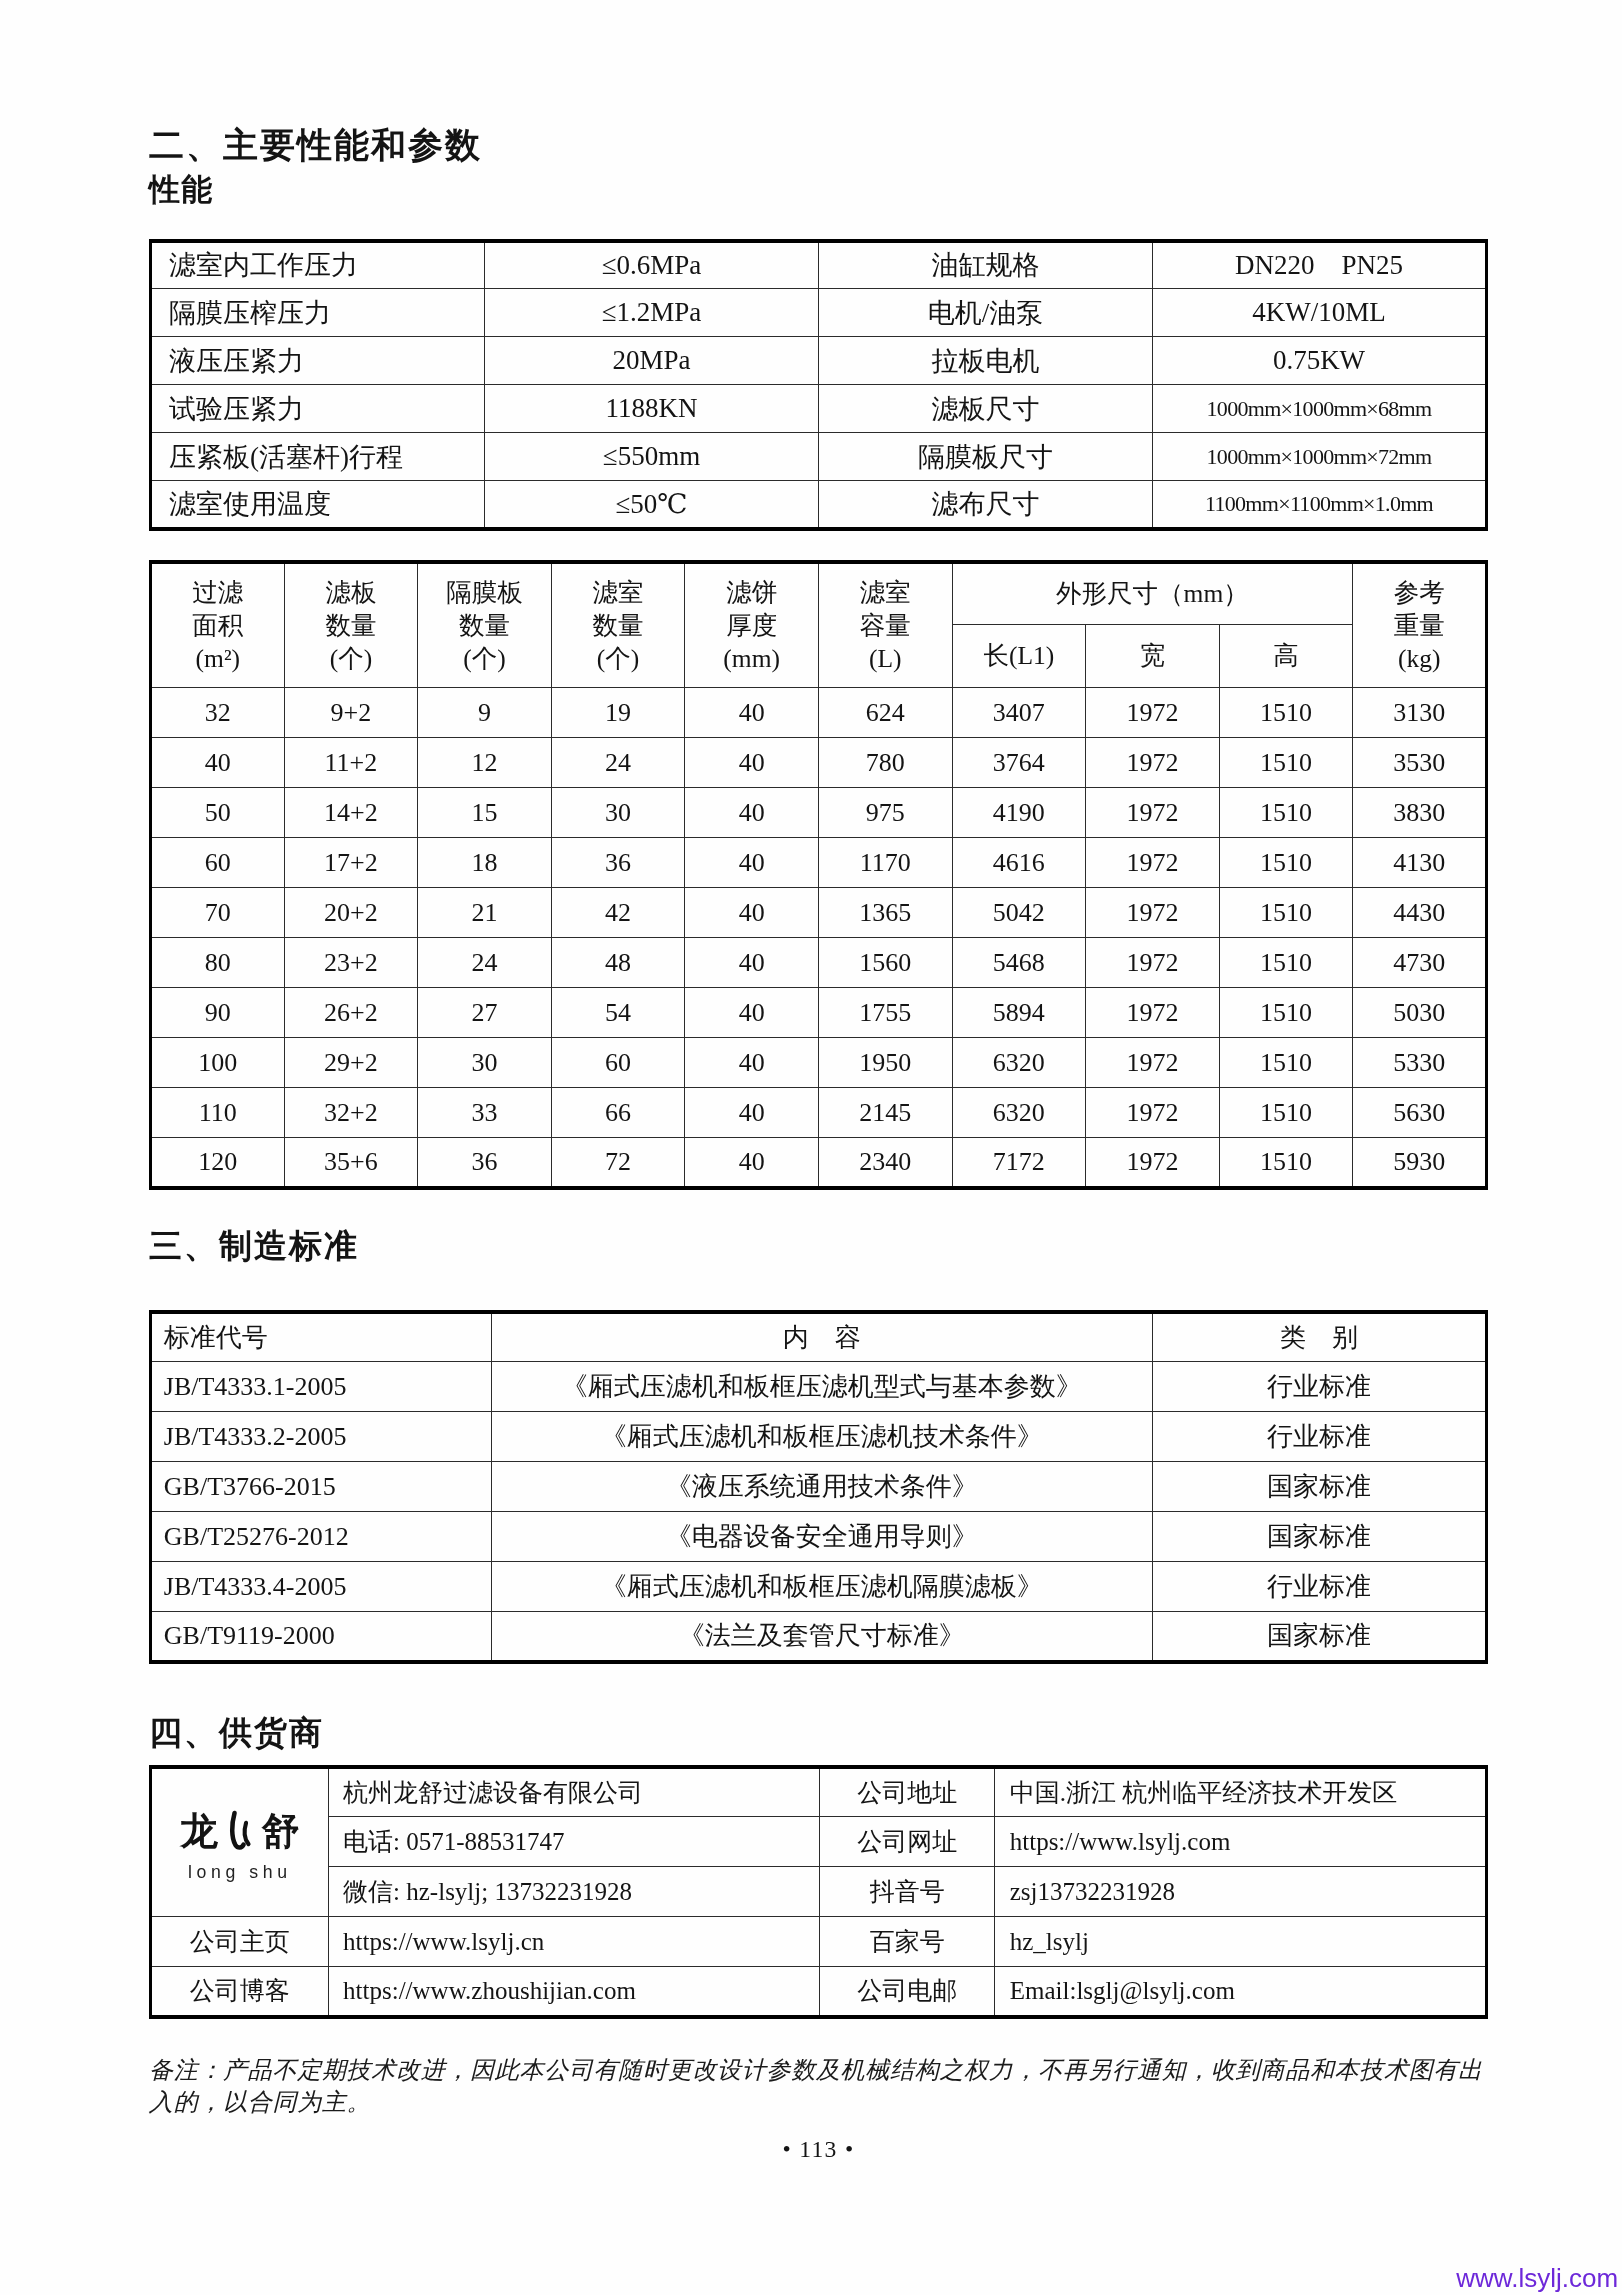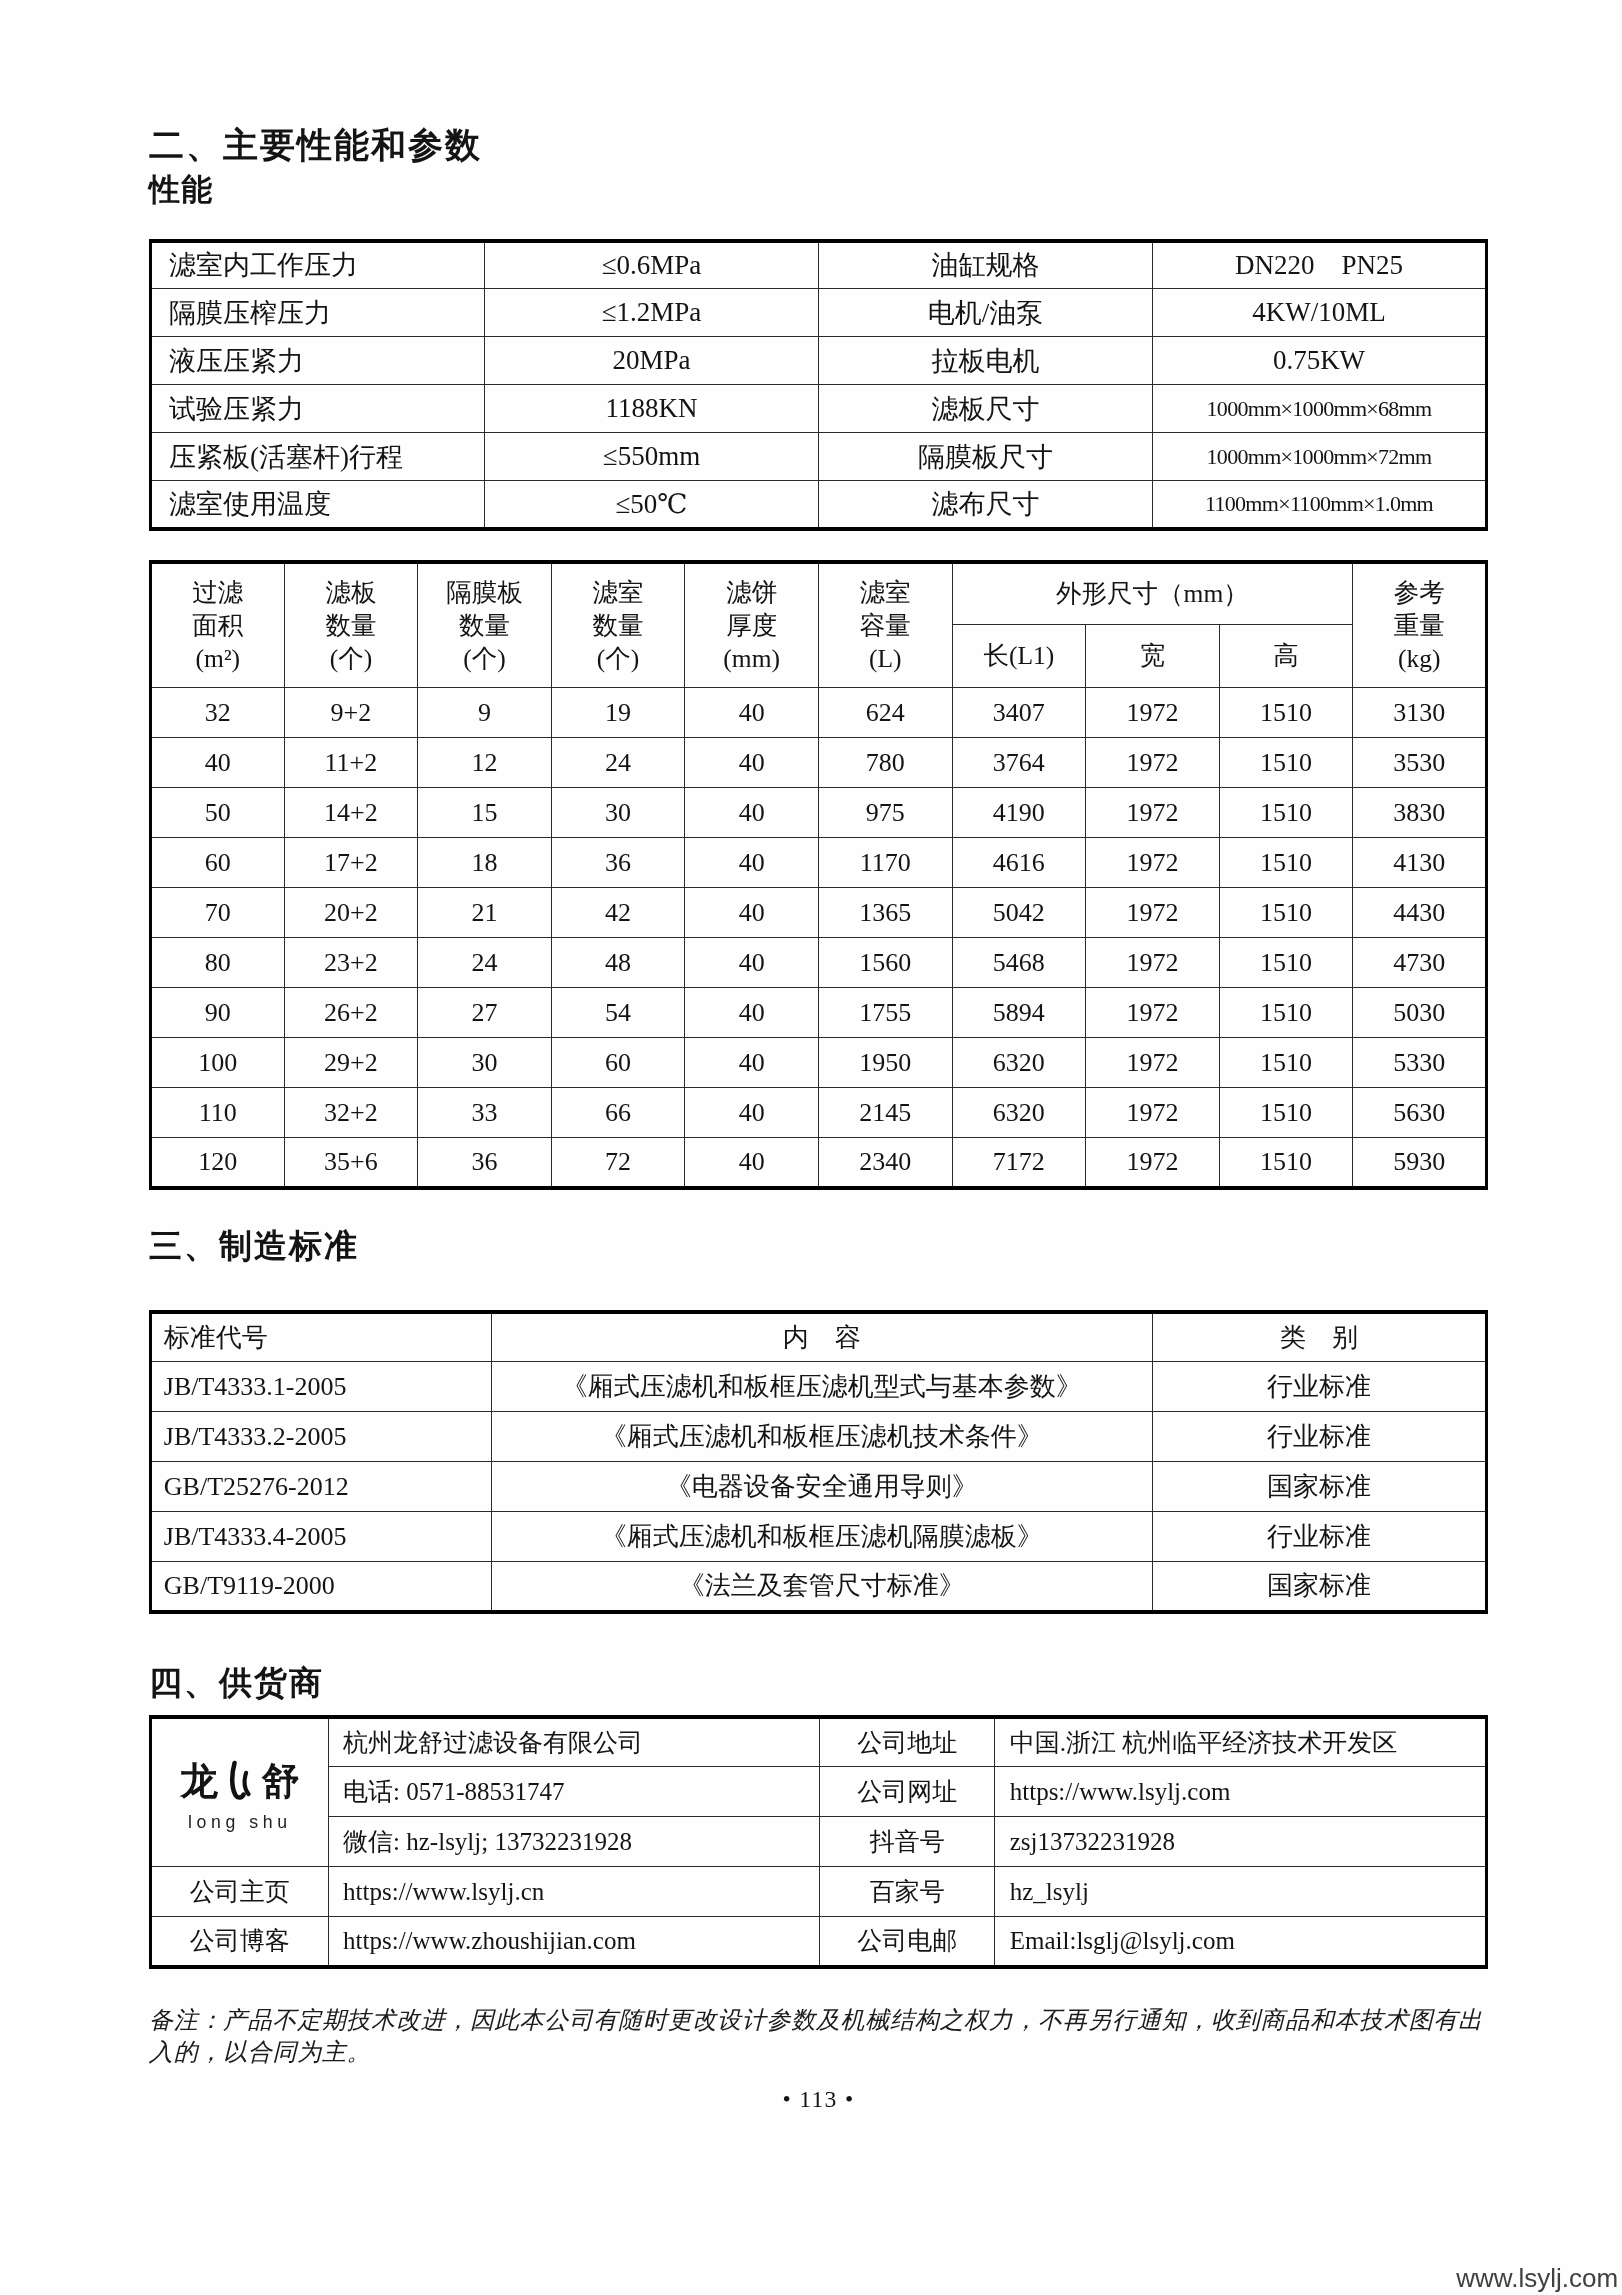--- a/index.html
+++ b/index.html
@@ -55,21 +55,21 @@
   .supp td.l { text-align:left; padding-left:14.4px; }
 
   .logo-cn { display:flex; align-items:center; justify-content:center; font-size:38px; font-weight:700; line-height:1; }
   .logo-mark { width:41px; height:58px; margin:0 1.3px; }
   .logo-en { font-family:"Liberation Sans","DejaVu Sans",sans-serif; font-size:17.7px; letter-spacing:4.6px; margin-top:2.6px; color:#222; }
 
   .footnote { margin-top:35px; font-size:24px; font-style:italic; letter-spacing:0.7px; color:#1b1b1b; }
   .pagenum { margin-top:18.3px; text-align:center; font-size:23.6px; letter-spacing:1.3px; }
   .watermark {
     position:absolute; right:3.9px; bottom:1.3px;
-    font-family:"Liberation Sans","DejaVu Sans",sans-serif; font-size:26px; color:#404040;
+    font-family:"Liberation Sans","DejaVu Sans",sans-serif; font-size:26px; color:#6d28d9;
   }
 </style>
 </head>
 <body>
 
 <div class="page">
   <div class="content">
 
     <h1 class="doc-title">二、主要性能和参数</h1>
 
@@ -311,20 +311,25 @@
             <td class="c1">JB/T4333.1-2005</td>
             <td>《厢式压滤机和板框压滤机型式与基本参数》</td>
             <td>行业标准</td>
           </tr>
         <tr>
             <td class="c1">JB/T4333.2-2005</td>
             <td>《厢式压滤机和板框压滤机技术条件》</td>
             <td>行业标准</td>
           </tr>
         <tr>
+            <td class="c1">GB/T3766-2015</td>
+            <td>《液压系统通用技术条件》</td>
+            <td>国家标准</td>
+          </tr>
+        <tr>
             <td class="c1">GB/T25276-2012</td>
             <td>《电器设备安全通用导则》</td>
             <td>国家标准</td>
           </tr>
         <tr>
             <td class="c1">JB/T4333.4-2005</td>
             <td>《厢式压滤机和板框压滤机隔膜滤板》</td>
             <td>行业标准</td>
           </tr>
         <tr>

